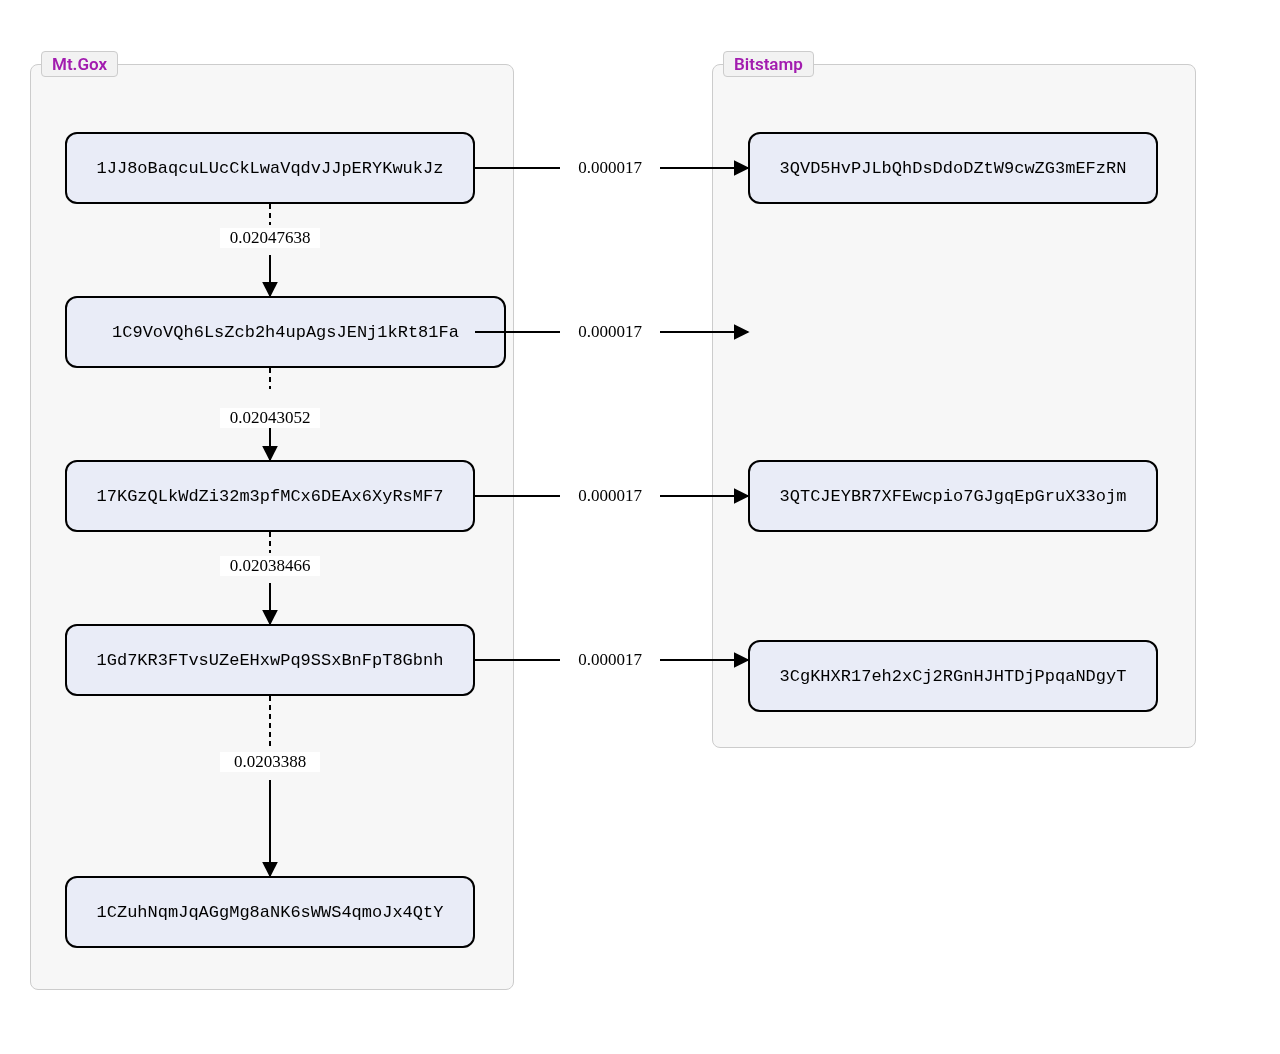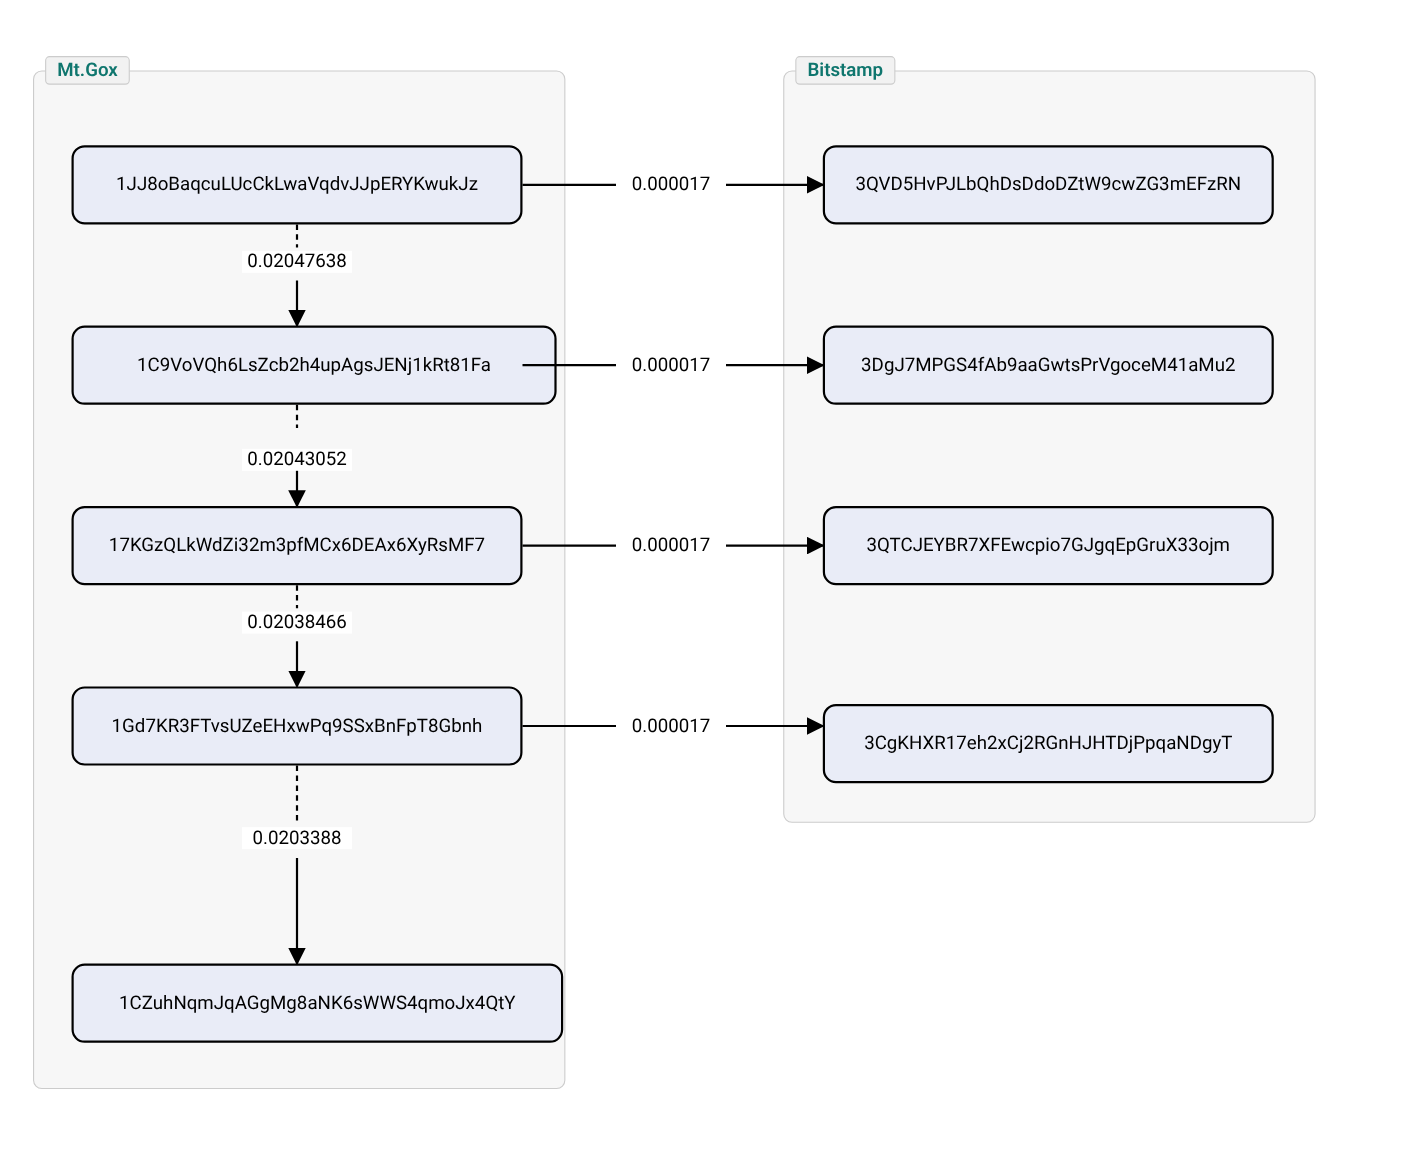--- a/index.html
+++ b/index.html
@@ -26,42 +26,44 @@
   .group-label {
     position: absolute;
     top: -14px;
     left: 10px;
     background: #f2f2f2;
     border: 1px solid #ccc;
     border-radius: 4px;
     padding: 2px 10px;
     font-size: 17px;
     font-weight: 600;
-    color: #0f766e;
+    color: #a21caf;
   }
   .node {
     position: absolute;
     border: 2px solid #000;
     border-radius: 12px;
     background: #e9ecf7;
     display: flex;
     align-items: center;
     justify-content: center;
     padding: 0 14px;
     font-size: 17px;
     color: #000;
     white-space: nowrap;
+    font-family: Liberation Mono, monospace;
   }
   .edge-label {
     position: absolute;
     font-size: 17px;
     color: #000;
     background: #fff;
     padding: 0 4px;
     text-align: center;
+    font-family: Liberation Serif, serif;
   }
   svg.edges {
     position: absolute;
     left: 0; top: 0;
     width: 1280px;
     height: 1054px;
     pointer-events: none;
   }
 </style>
 </head>
@@ -74,24 +76,23 @@
   </div>
 
   <div class="group-box" style="left:712px; top:64px; width:484px; height:684px;">
     <div class="group-label">Bitstamp</div>
   </div>
 
   <div class="node" style="left:65px; top:132px; width:410px; height:72px;">1JJ8oBaqcuLUcCkLwaVqdvJJpERYKwukJz</div>
   <div class="node" style="left:65px; top:296px; width:441px; height:72px;">1C9VoVQh6LsZcb2h4upAgsJENj1kRt81Fa</div>
   <div class="node" style="left:65px; top:460px; width:410px; height:72px;">17KGzQLkWdZi32m3pfMCx6DEAx6XyRsMF7</div>
   <div class="node" style="left:65px; top:624px; width:410px; height:72px;">1Gd7KR3FTvsUZeEHxwPq9SSxBnFpT8Gbnh</div>
-  <div class="node" style="left:65px; top:876px; width:447px; height:72px;">1CZuhNqmJqAGgMg8aNK6sWWS4qmoJx4QtY</div>
+  <div class="node" style="left:65px; top:876px; width:410px; height:72px;">1CZuhNqmJqAGgMg8aNK6sWWS4qmoJx4QtY</div>
 
   <div class="node" style="left:748px; top:132px; width:410px; height:72px;">3QVD5HvPJLbQhDsDdoDZtW9cwZG3mEFzRN</div>
-  <div class="node" style="left:748px; top:296px; width:410px; height:72px;">3DgJ7MPGS4fAb9aaGwtsPrVgoceM41aMu2</div>
   <div class="node" style="left:748px; top:460px; width:410px; height:72px;">3QTCJEYBR7XFEwcpio7GJgqEpGruX33ojm</div>
   <div class="node" style="left:748px; top:624px; width:410px; height:72px;margin-top:16px;">3CgKHXR17eh2xCj2RGnHJHTDjPpqaNDgyT</div>
 
   <svg class="edges">
     <defs>
       <marker id="arrow" viewBox="0 0 10 10" refX="9" refY="5" markerWidth="8" markerHeight="8" orient="auto-start-reverse">
         <path d="M 0 0 L 10 5 L 0 10 z" fill="#000"></path>
       </marker>
     </defs>
 

